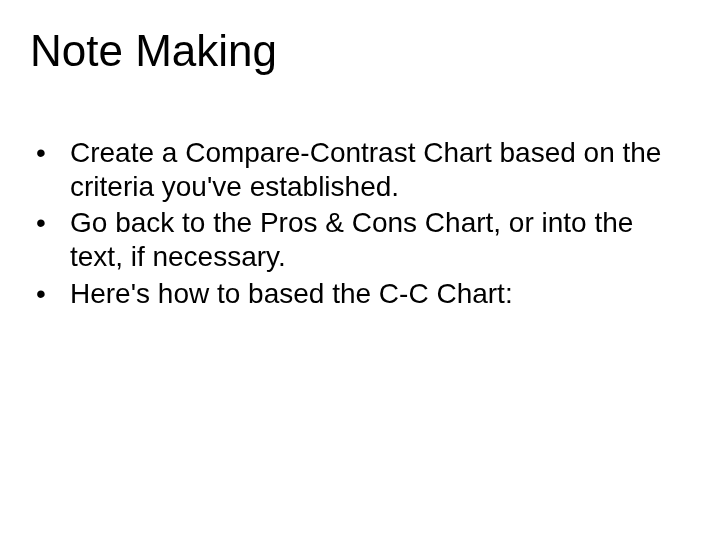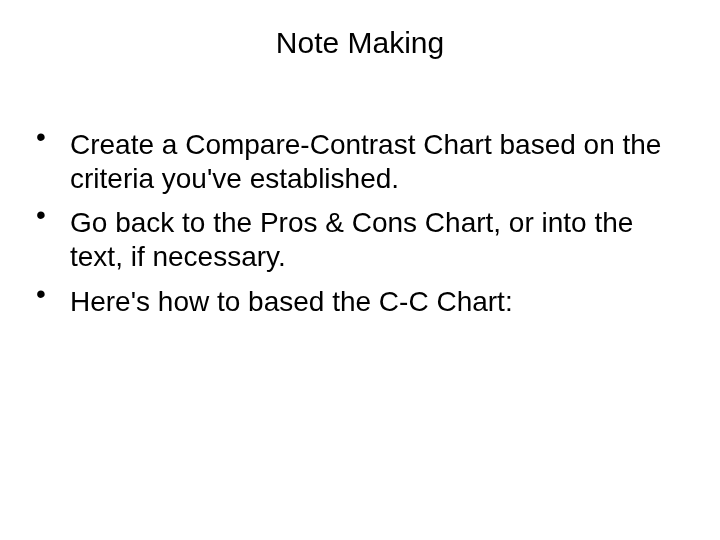--- a/index.html
+++ b/index.html
@@ -11,22 +11,21 @@
     font-family: Arial, Helvetica, sans-serif;
     color: #000000;
   }
   .slide {
     width: 720px;
     height: 540px;
     box-sizing: border-box;
     padding: 20px 30px 30px 30px;
   }
   .title {
-    text-align: center;
-    font-size: 30px;
+    font-size: 44px;
     font-weight: 400;
     margin-top: 6px;
     margin-bottom: 60px;
   }
   .content {
     padding-left: 4px;
   }
   .bullet-row {
     display: flex;
     align-items: flex-start;
@@ -35,21 +34,20 @@
     margin-bottom: 2px;
   }
   .bullet-mark {
     width: 34px;
     flex: 0 0 34px;
     text-align: left;
     padding-left: 2px;
   }
   .bullet-text {
     flex: 1;
-    margin-top: 8px;
   }
 </style>
 </head>
 <body>
 
 <div class="slide">
   <div class="title">Note Making</div>
   <div class="content">
     <div class="bullet-row">
       <div class="bullet-mark">•</div>

